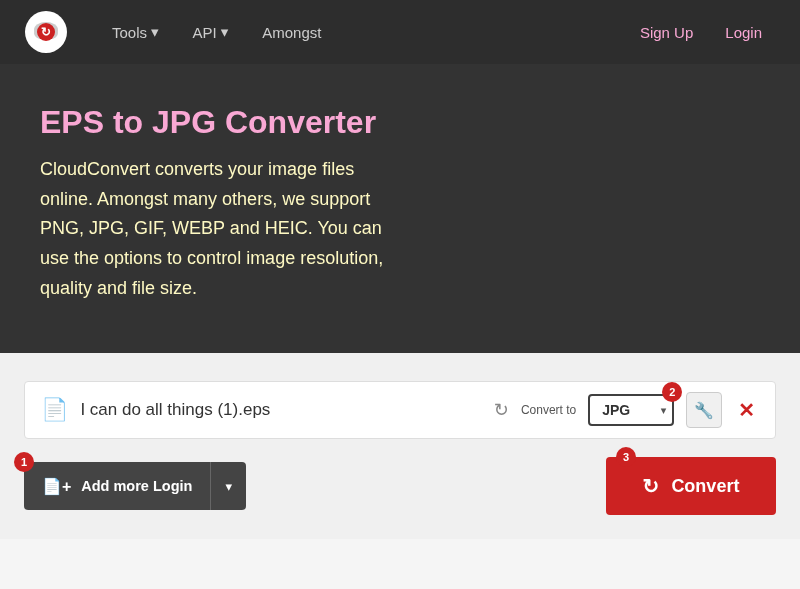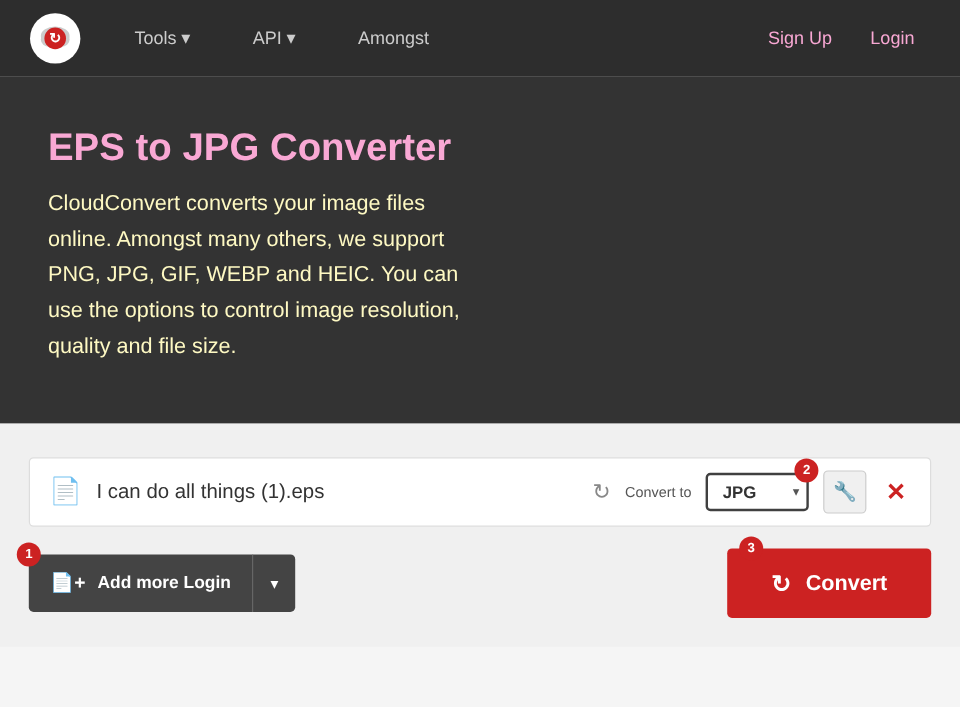--- a/index.html
+++ b/index.html
@@ -26,21 +26,21 @@
       height: 44px;
     }
     .logo-text {
       font-size: 22px;
       color: #fff;
     }
     .logo-text span { font-weight: 700; }
     .nav-links {
       display: flex;
       align-items: flex-end;
-      gap: 24px;
+      gap: 6px;
       flex: 1;
     }
     .nav-item {
       color: #ccc;
       font-size: 15px;
       padding: 8px 14px;
       cursor: pointer;
       display: flex;
       align-items: center;
       gap: 4px;

